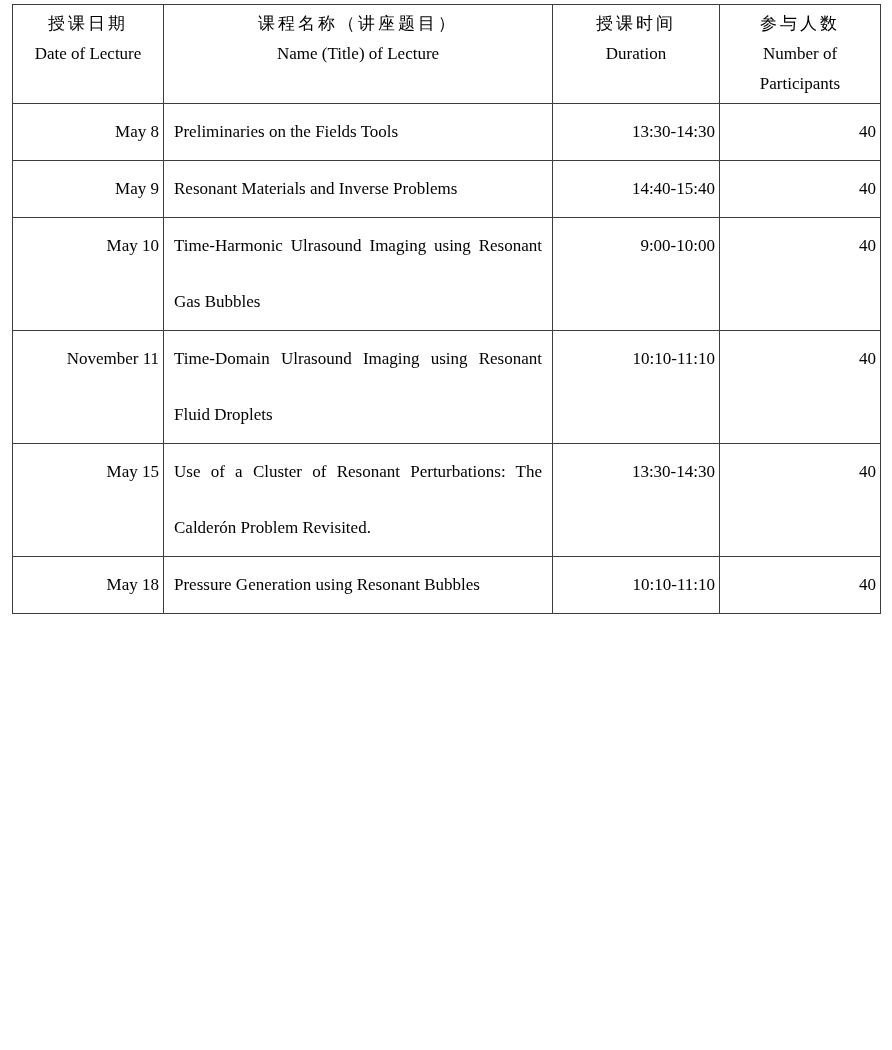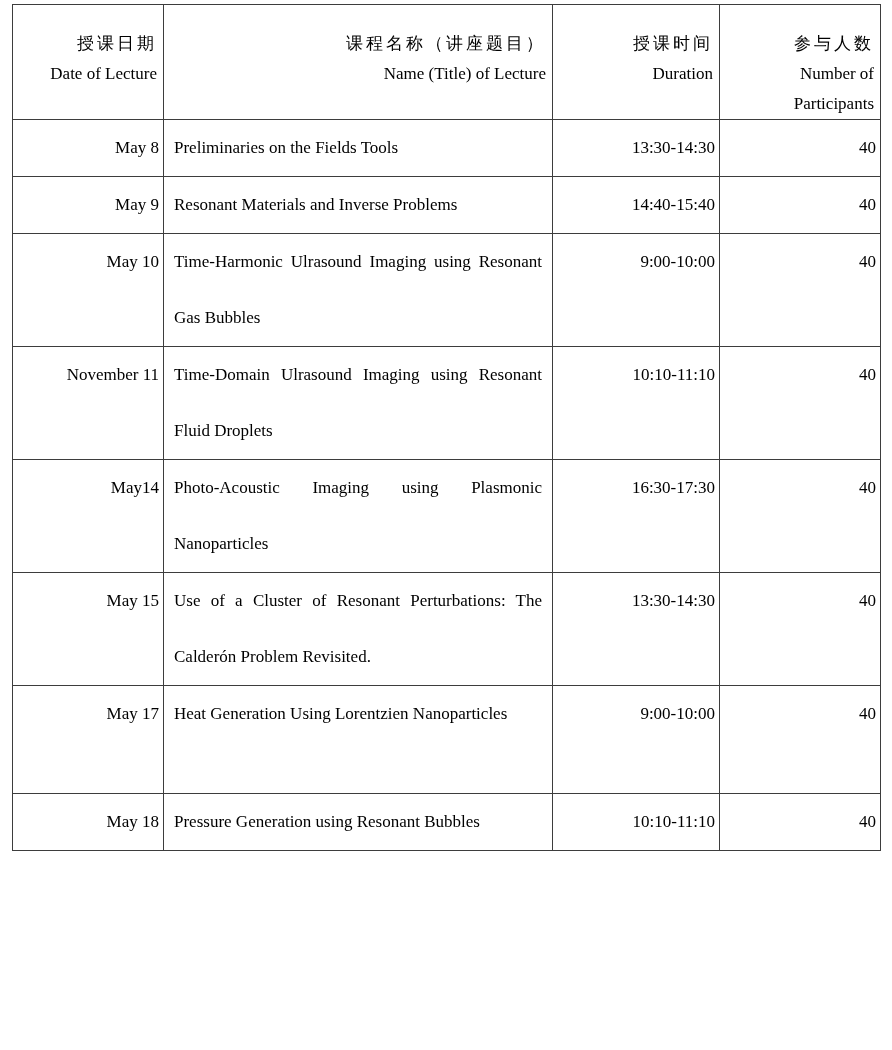--- a/index.html
+++ b/index.html
@@ -25,22 +25,22 @@
   }
   table.schedule th,
   table.schedule td {
     border: 1px solid #3d3d3d;
     overflow: hidden;
   }
   
   th.hdr {
     font-weight: normal;
     vertical-align: top;
-    text-align: right;
-    padding: 24px 6px 0 6px;
+    text-align: center;
+    padding: 4px 6px 0 6px;
     line-height: 30px;
     height: 99px;
     box-sizing: border-box;
   }
   .zh-line { letter-spacing: 3px; }
   .en-line { letter-spacing: 0; }
   
   tr.row-short { height: 56px; }
   tr.row-tall  { height: 108px; }
   td.c-date, td.c-time, td.c-num {
@@ -106,35 +106,23 @@
         <td class="c-time">9:00-10:00</td>
         <td class="c-num">40</td>
       </tr>
       <tr class="row-tall">
         <td class="c-date">November 11</td>
         <td class="c-title">Time-Domain Ulrasound Imaging using Resonant Fluid Droplets</td>
         <td class="c-time">10:10-11:10</td>
         <td class="c-num">40</td>
       </tr>
       <tr class="row-tall">
-        <td class="c-date">May14</td>
-        <td class="c-title">Photo-Acoustic Imaging using Plasmonic Nanoparticles</td>
-        <td class="c-time">16:30-17:30</td>
-        <td class="c-num">40</td>
-      </tr>
-      <tr class="row-tall">
         <td class="c-date">May 15</td>
         <td class="c-title">Use of a Cluster of Resonant Perturbations: The Calderón Problem Revisited.</td>
         <td class="c-time">13:30-14:30</td>
-        <td class="c-num">40</td>
-      </tr>
-      <tr class="row-tall">
-        <td class="c-date">May 17</td>
-        <td class="c-title">Heat Generation Using Lorentzien Nanoparticles</td>
-        <td class="c-time">9:00-10:00</td>
         <td class="c-num">40</td>
       </tr>
       <tr class="row-short">
         <td class="c-date">May 18</td>
         <td class="c-title">Pressure Generation using Resonant Bubbles</td>
         <td class="c-time">10:10-11:10</td>
         <td class="c-num">40</td>
       </tr>
     </tbody>
   </table>

